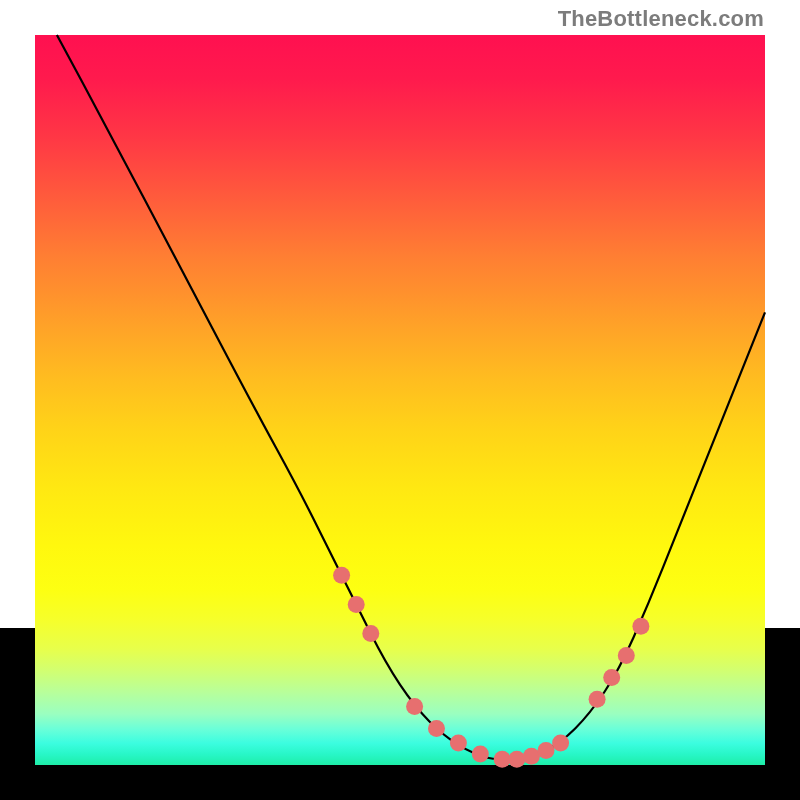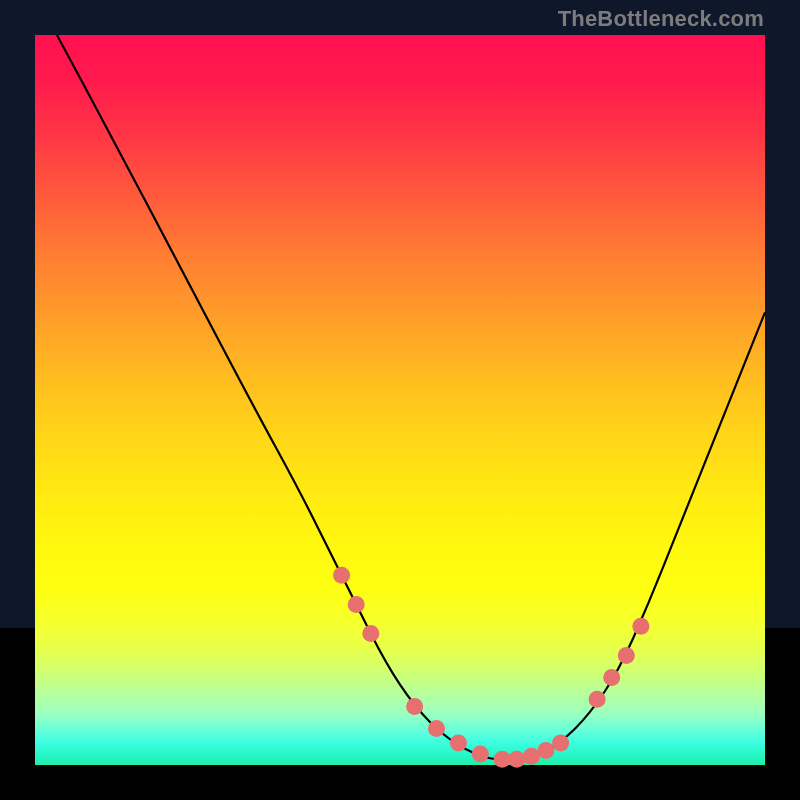--- a/index.html
+++ b/index.html
@@ -9,21 +9,21 @@
     height: 800px;
     background: #000;
     overflow: hidden;
   }
   .frame {
     position: absolute;
     left: 0;
     top: 0;
     width: 800px;
     height: 628px;
-    background: #0f172a;
+    background: #ffffff;
   }
   .plot-area {
     position: absolute;
     left: 35px;
     top: 35px;
     width: 730px;
     height: 730px;
     background: linear-gradient(to bottom,
       #ff1050 0%,
       #ff1a4d 6%,

